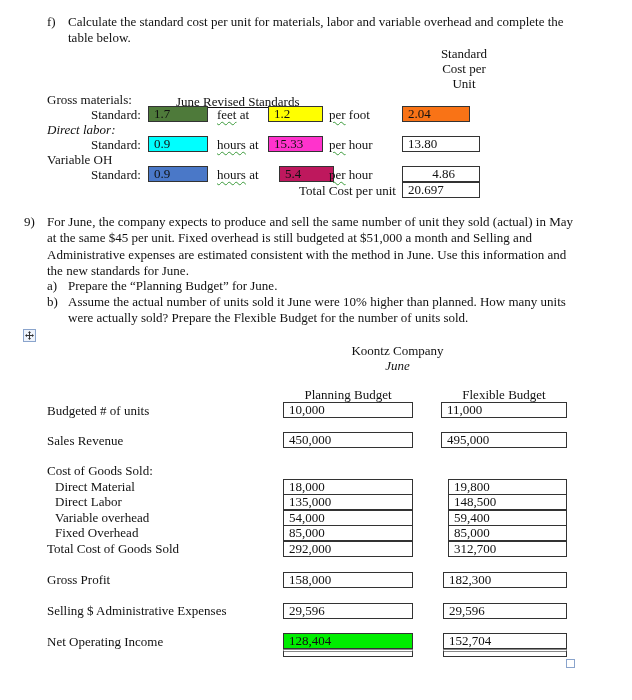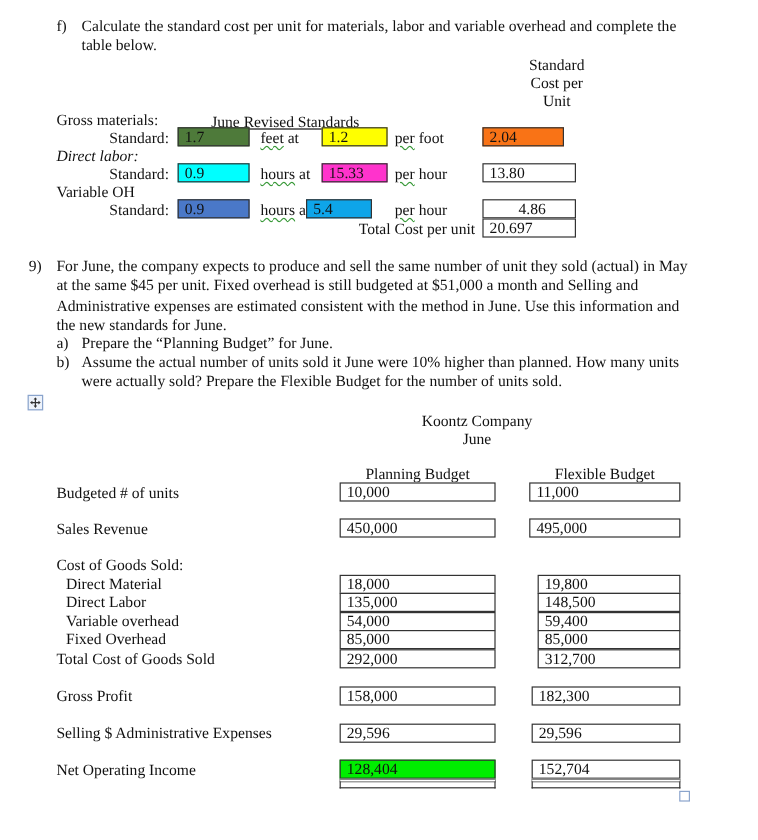--- a/index.html
+++ b/index.html
@@ -62,21 +62,21 @@
 <div class="box" style="left:148px; top:136px; width:60px; background:#00ffff;">0.9</div>
 <div class="abs" style="left:217px; top:137px;"><span class="squig">hours</span> at</div>
 <div class="box" style="left:268px; top:136px; width:55px; background:#ff33cc;">15.33</div>
 <div class="abs" style="left:329px; top:137px;"><span class="squig">per</span> hour</div>
 <div class="box" style="left:402px; top:136px; width:78px;">13.80</div>
 
 <div class="abs" style="left:47px; top:152px;">Variable OH</div>
 <div class="abs" style="left:91px; top:167px;">Standard:</div>
 <div class="box" style="left:148px; top:166px; width:60px; background:#4a78c8;">0.9</div>
 <div class="abs" style="left:217px; top:167px;"><span class="squig">hours</span> at</div>
-<div class="box" style="left:255px; top:166px; width:55px; background:#0ea5e9;">5.4</div>
+<div class="box" style="left:279px; top:166px; width:55px; background:#be185d;">5.4</div>
 <div class="abs" style="left:329px; top:167px;"><span class="squig">per</span> hour</div>
 <div class="box" style="left:402px; top:166px; width:78px;text-align:center;">4.86</div>
 
 <div class="abs" style="left:299px; top:183px;">Total Cost per unit</div>
 <div class="box" style="left:402px; top:182px; width:78px;">20.697</div>
 
 <div class="abs" style="left:24px; top:214px;">9)</div>
 <div class="abs" style="left:47px; top:214px;">For June, the company expects to produce and sell the same number of unit they sold (actual) in May</div>
 <div class="abs" style="left:47px; top:230px;">at the same $45 per unit.  Fixed overhead is still budgeted at $51,000 a month and Selling and</div>
 <div class="abs" style="left:47px; top:247px;">Administrative expenses are estimated consistent with the method in June.  Use this information and</div>
@@ -87,21 +87,21 @@
 <div class="abs" style="left:68px; top:294px;">Assume the actual number of units sold it June were 10% higher than planned.  How many units</div>
 <div class="abs" style="left:68px; top:310px;">were actually sold?  Prepare the Flexible Budget for the number of units sold.</div>
 
 <div class="move-handle">
   <svg width="9" height="9" viewBox="0 0 9 9">
     <path d="M4.5 0 L6 2 H5 V4 H7 V3 L9 4.5 L7 6 V5 H5 V7 H6 L4.5 9 L3 7 H4 V5 H2 V6 L0 4.5 L2 3 V4 H4 V2 H3 Z" fill="#333"></path>
   </svg>
 </div>
 
 <div class="abs center" style="left:320px; top:343px; width:155px;">Koontz Company</div>
-<div class="abs center" style="left:320px; top:358px; width:155px;">June</div>
+<div class="abs center" style="left:320px; top:358px; width:155px;font-style:italic;">June</div>
 
 <div class="abs center" style="left:283px; top:387px; width:130px;">Planning Budget</div>
 <div class="abs center" style="left:441px; top:387px; width:126px;">Flexible Budget</div>
 
 <div class="abs" style="left:47px; top:403px;">Budgeted # of units</div>
 <div class="box" style="left:283px; top:402px; width:130px;">10,000</div>
 <div class="box" style="left:441px; top:402px; width:126px;">11,000</div>
 
 <div class="abs" style="left:47px; top:433px;">Sales Revenue</div>
 <div class="box" style="left:283px; top:432px; width:130px;">450,000</div>

